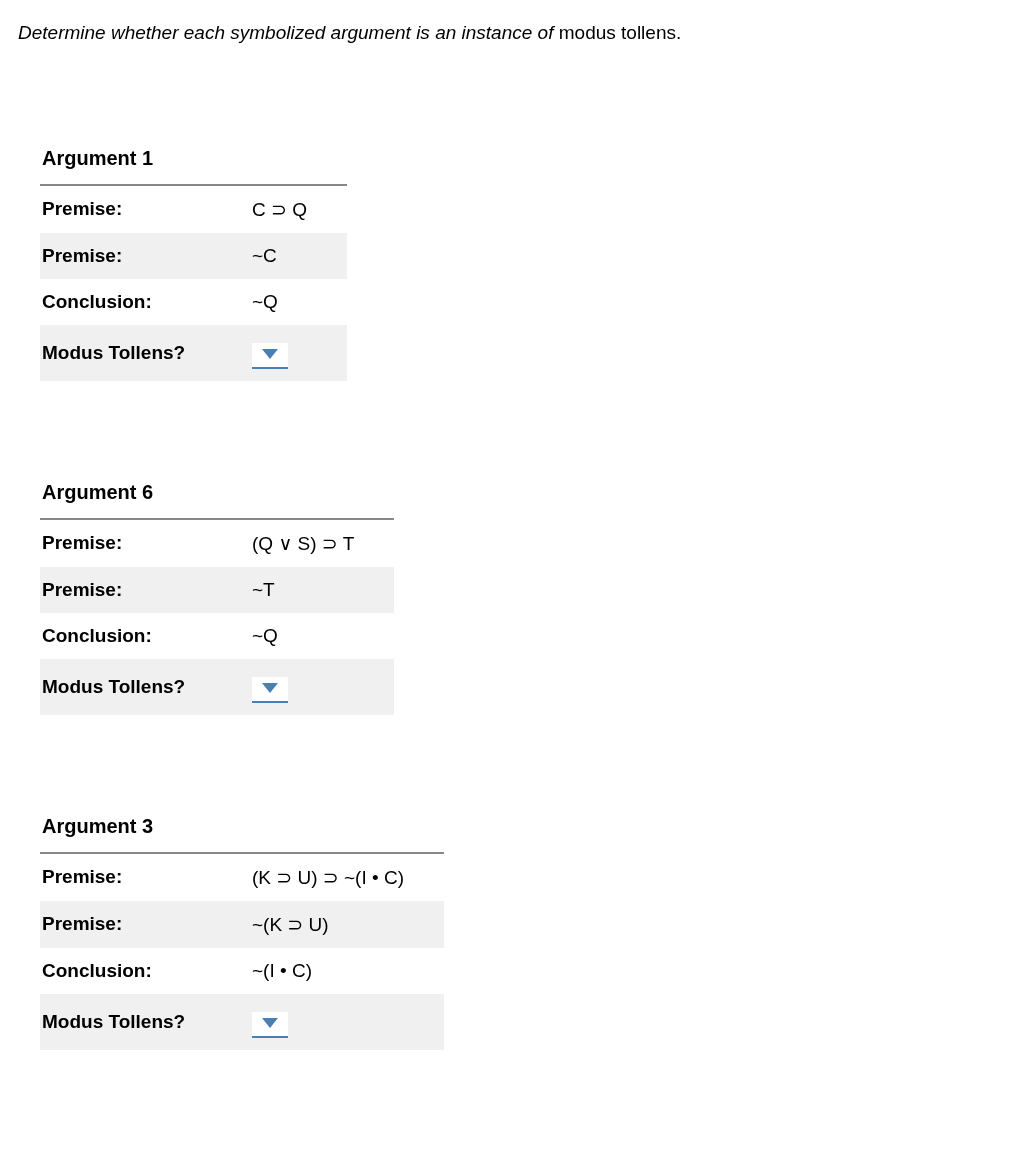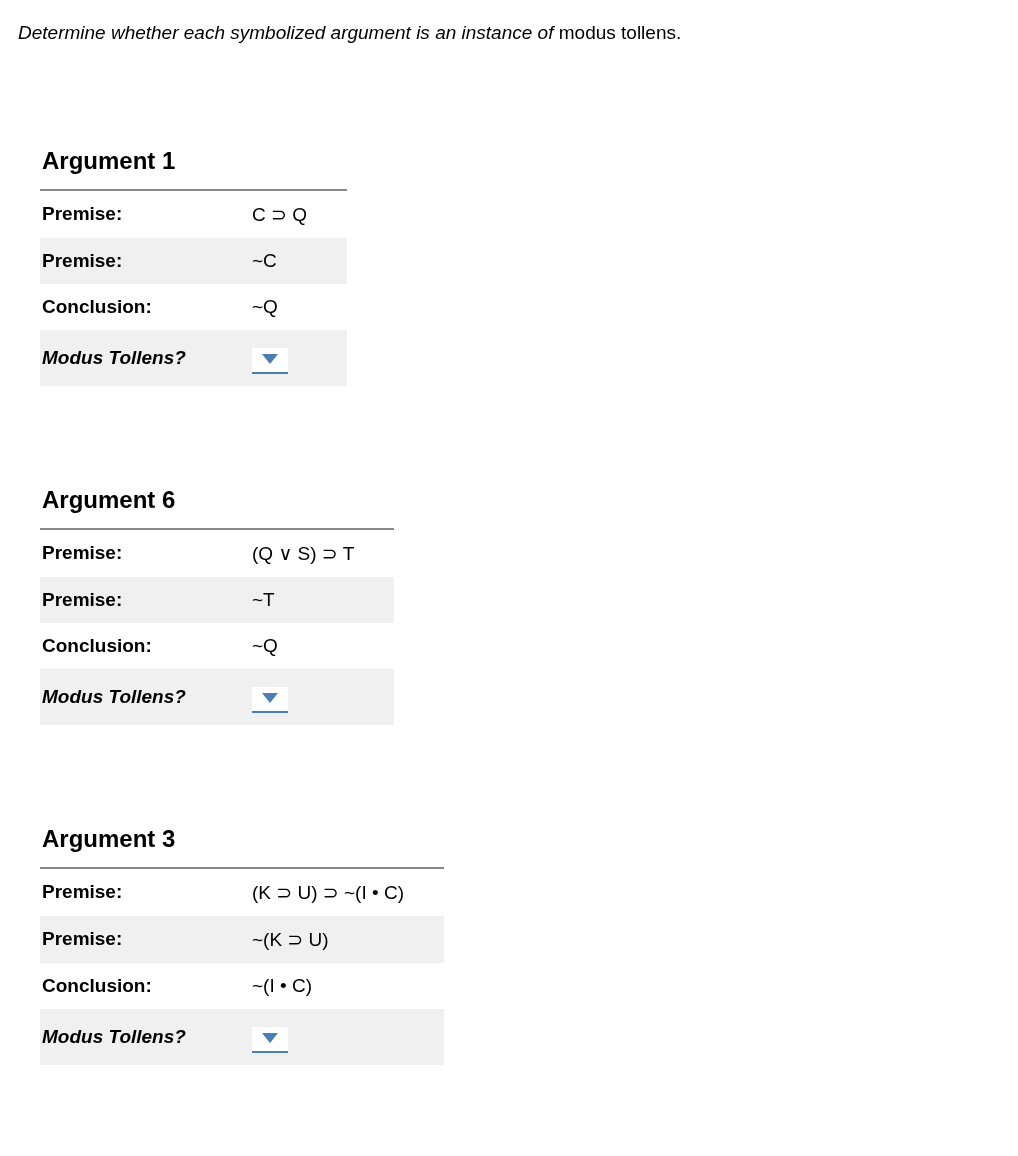--- a/index.html
+++ b/index.html
@@ -29,35 +29,34 @@
       margin-left: 22px;
     }
     .argument-table:last-child {
       margin-bottom: 30px;
     }
     .arg-header {
       text-align: left;
       font-weight: bold;
       padding: 10px 14px 14px 2px;
       border-bottom: 2px solid #888;
-      font-size: 24px;
+      font-size: 20px;
     }
     .argument-table tbody td {
       padding: 12px 30px 12px 2px;
       vertical-align: middle;
     }
     .argument-table tbody tr:nth-child(even) {
       background-color: #f0f0f0;
     }
     .label-cell {
       font-weight: bold;
       width: 210px;
     }
     .label-cell.italic {
-      font-style: italic;
     }
     .value-cell {
       font-family: Verdana, Geneva, sans-serif;
       padding-right: 40px !important;
       margin-top: 28px;
     }
     .dropdown {
       display: inline-flex;
       align-items: center;
       justify-content: center;

